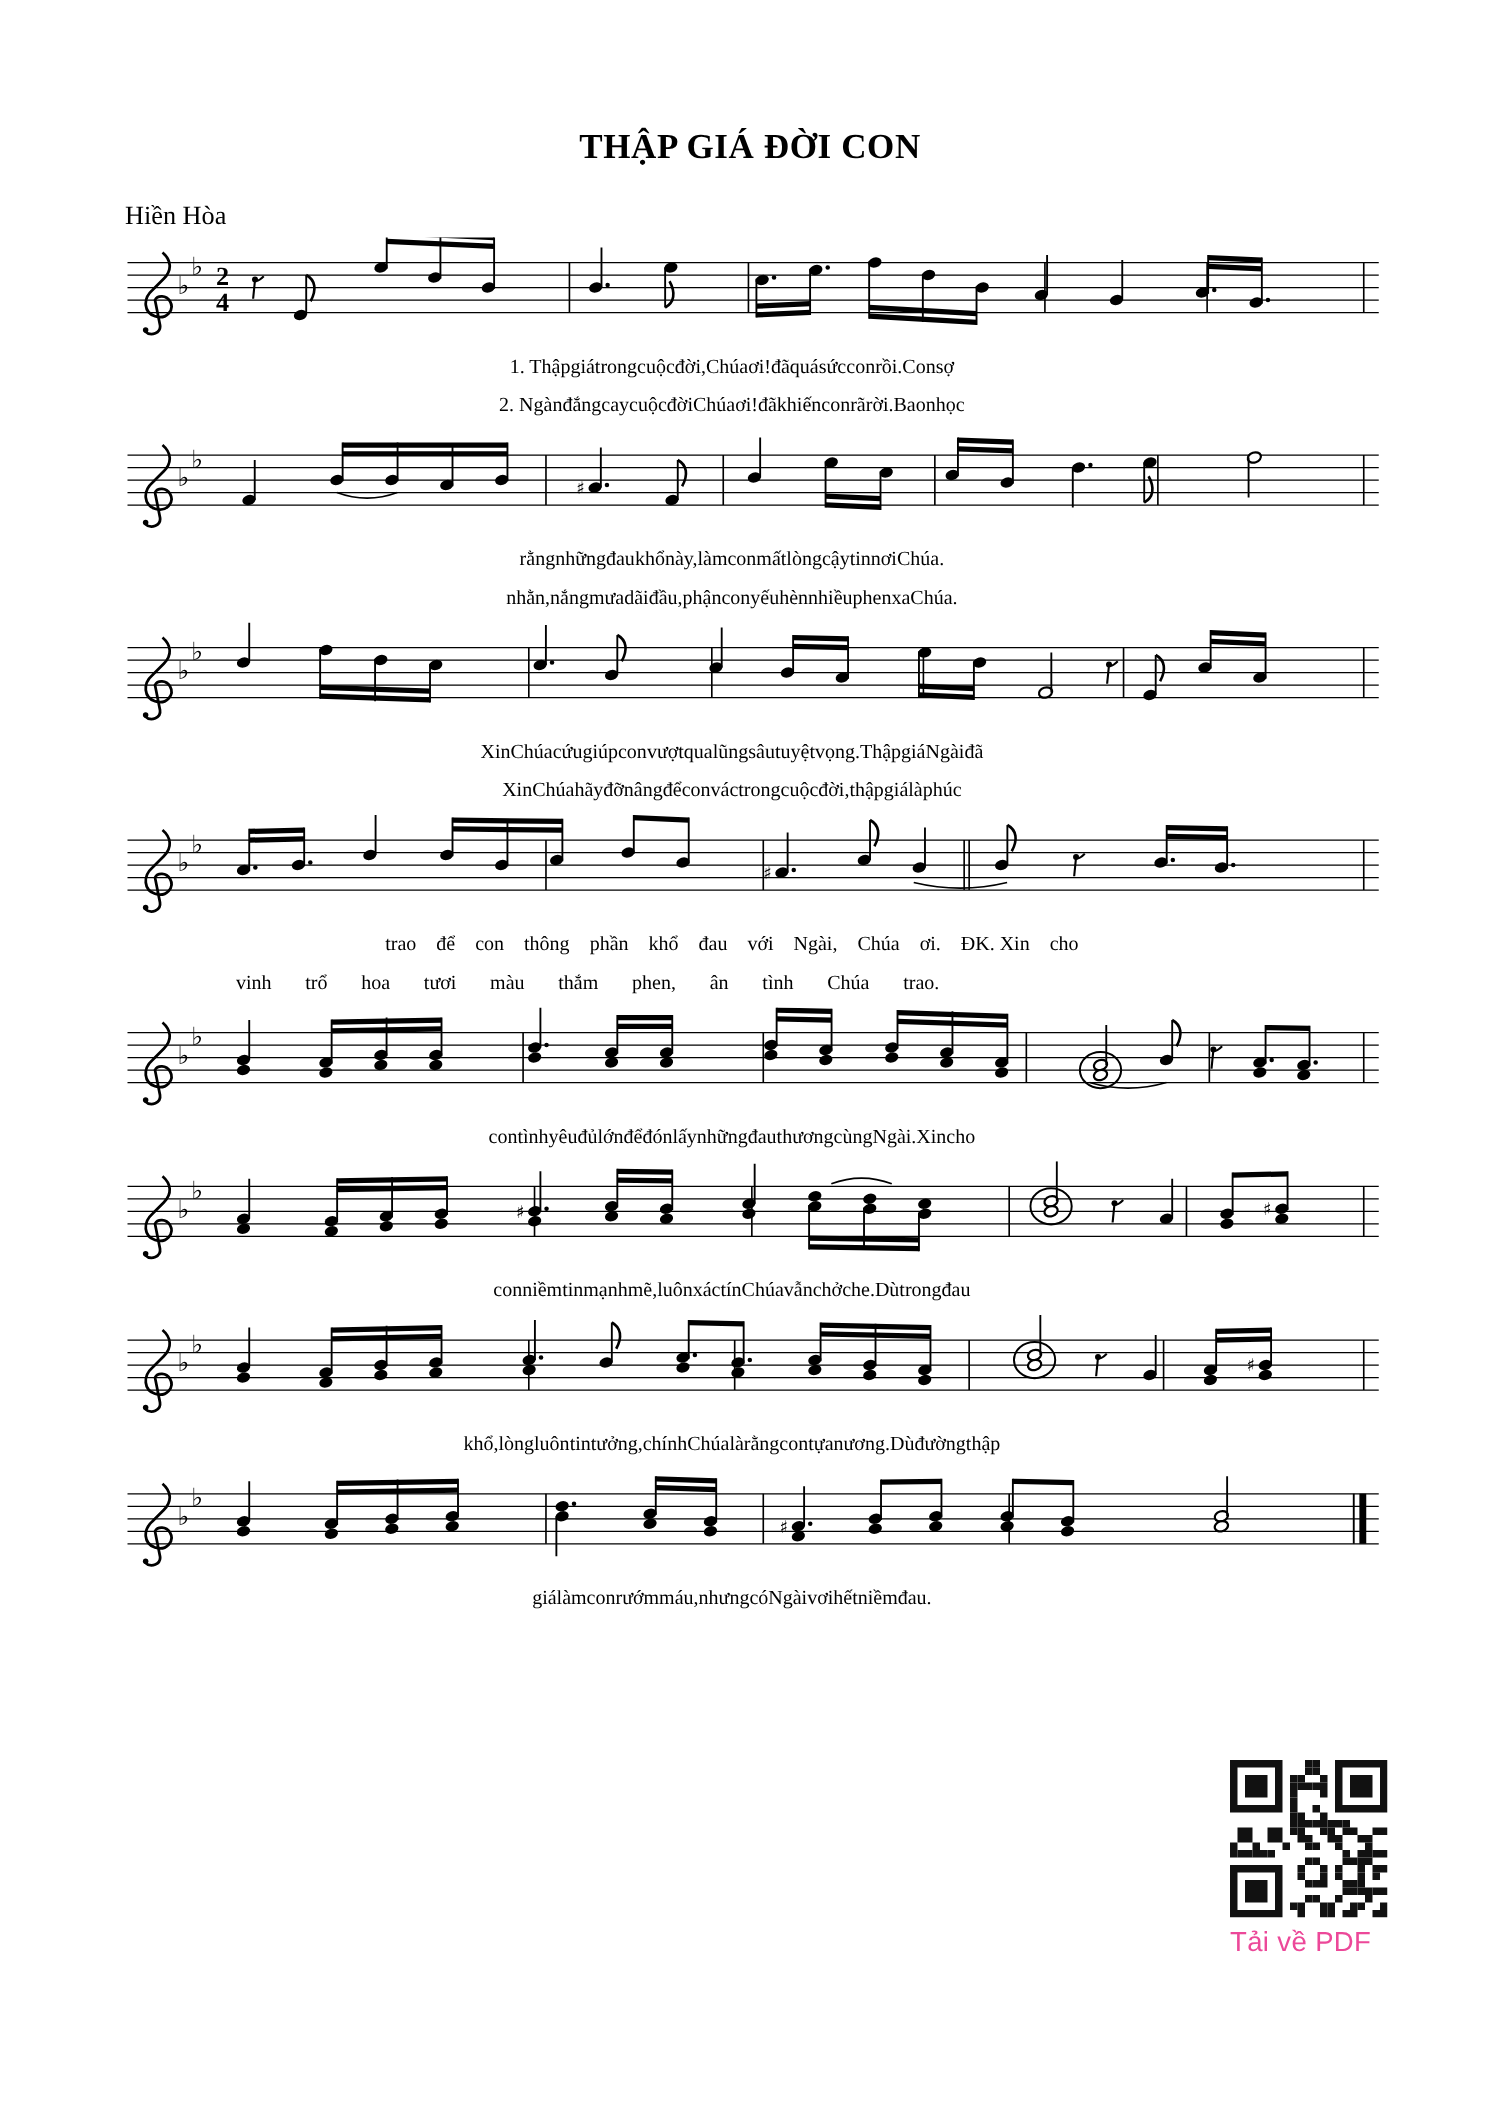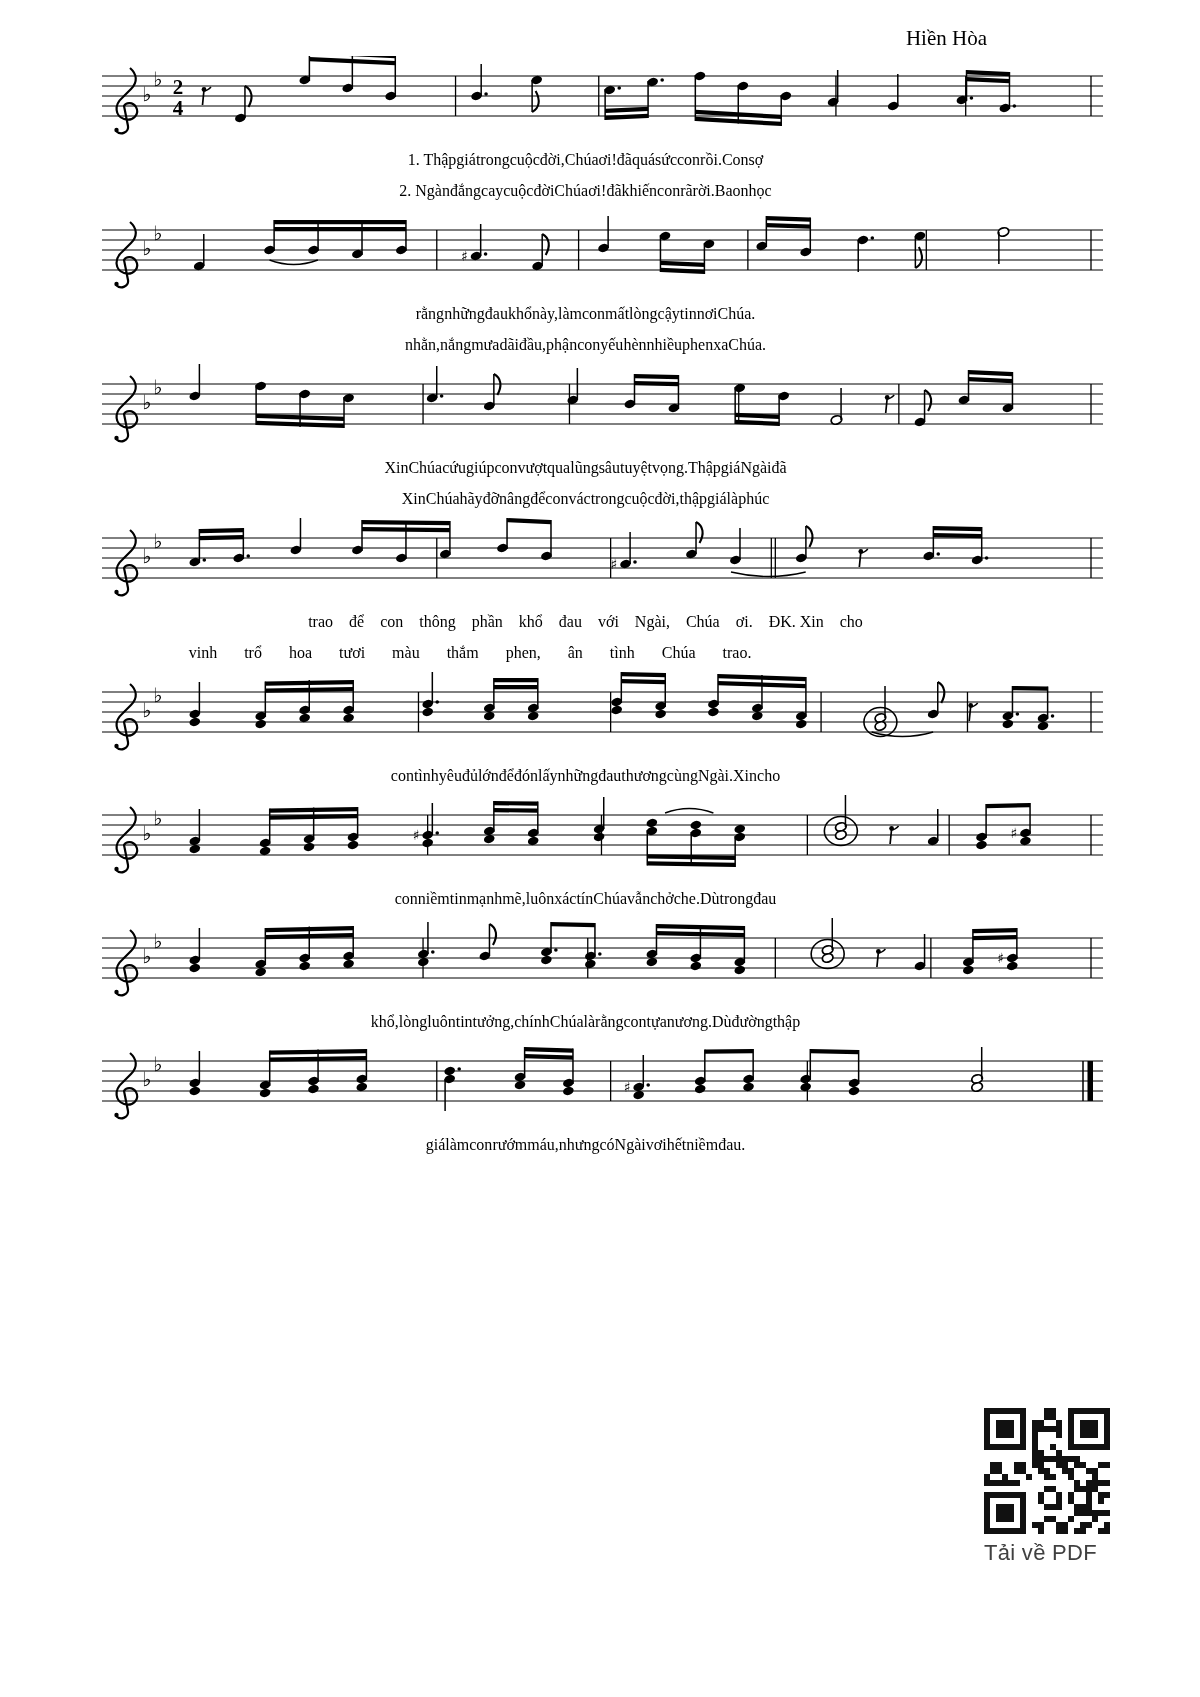--- a/index.html
+++ b/index.html
@@ -1,33 +1,34 @@
 <!DOCTYPE html>
 <html><head>
 <meta charset="utf-8">
 <style>
   html,body{margin:0;padding:0;background:#fff;}
   body{width:1200px;min-height:1697px;position:relative;color:#000;
        font-family:"Liberation Serif","DejaVu Serif",serif;}
   .page{position:relative;width:1200px;height:1697px;background:#fff;overflow:hidden;}
   .title{margin-top:102px;text-align:center;font-weight:bold;font-size:28px;letter-spacing:.5px;}
   .column{position:relative;width:1005px;margin-left:100px;}
-  .composer{text-align:right;padding-right:118px;font-size:21px;margin-top:26px;height:26px;}
+  .composer{text-align:left;padding-right:118px;font-size:21px;margin-top:26px;height:26px;}
   .system{position:relative;margin-top:4px;}
   .system svg{display:block;}
   .lyrics-wrap{margin:0 92px 0 58px;}
   .lyric-row{display:flex;justify-content:center;font-size:16px;line-height:31px;height:31px;white-space:nowrap;}
   .lyric-row span{display:inline-block;}
   .qr-block{position:absolute;left:984px;top:1408px;width:130px;text-align:left;}
-  .qr-caption{font-family:"Liberation Sans","DejaVu Sans",sans-serif;font-size:22px;color:#404040;margin-top:2px;letter-spacing:.3px;}
+  .qr-caption{font-family:"Liberation Sans","DejaVu Sans",sans-serif;font-size:22px;color:#ec4899;margin-top:2px;letter-spacing:.3px;}
 </style>
 </head>
 <body>
 
 <div class="page">
+  <div class="title">THẬP GIÁ ĐỜI CON</div>
   <div class="column">
     <div class="composer">Hiền Hòa</div>
     <div id="score">
         <div class="system">
           <svg width="1005" height="88">
             <line x1="2" y1="20" x2="1003" y2="20" stroke="#000" stroke-width="1"></line>
             <line x1="2" y1="30" x2="1003" y2="30" stroke="#000" stroke-width="1"></line>
             <line x1="2" y1="40" x2="1003" y2="40" stroke="#000" stroke-width="1"></line>
             <line x1="2" y1="50" x2="1003" y2="50" stroke="#000" stroke-width="1"></line>
             <line x1="2" y1="60" x2="1003" y2="60" stroke="#000" stroke-width="1"></line>

